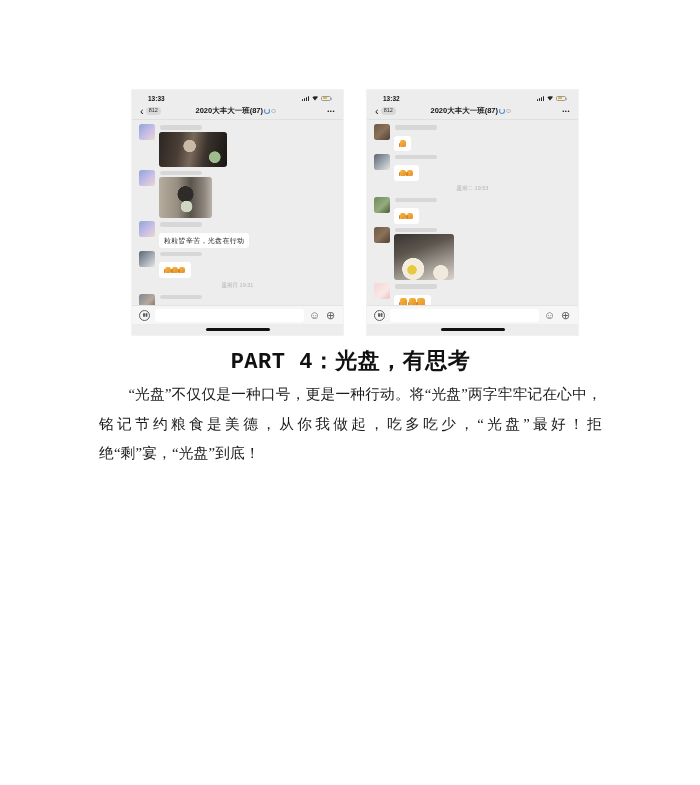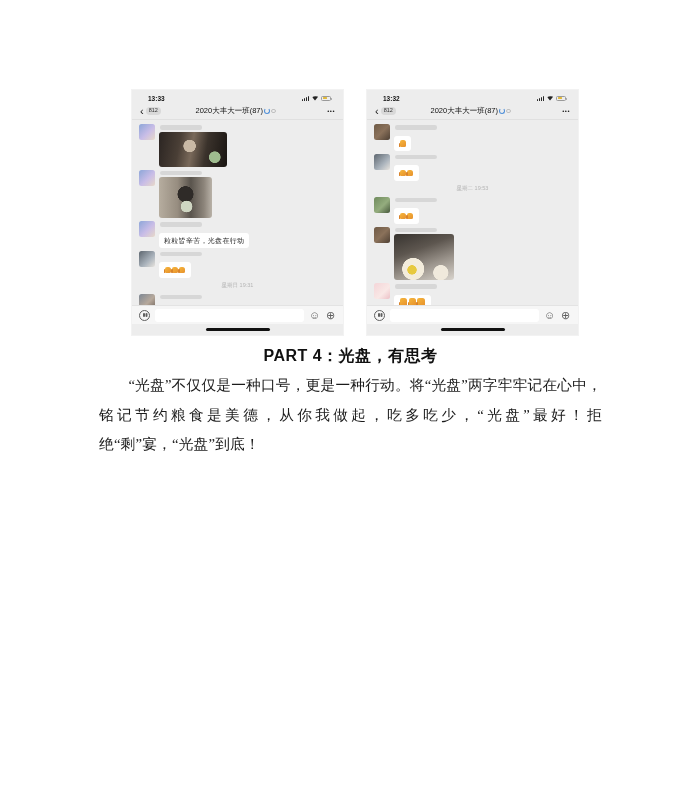--- a/index.html
+++ b/index.html
@@ -17,21 +17,21 @@
   .sig i { display:block; width:1.2px; background:#222; border-radius:0.5px; }
   .sig i:nth-child(1){height:2px;} .sig i:nth-child(2){height:3px;} .sig i:nth-child(3){height:4px;} .sig i:nth-child(4){height:5px;}
   .wifi { width:7px; height:5px; background:#222; clip-path:polygon(50% 100%, 0 15%, 100% 15%); border-radius:50% 50% 0 0; }
   .batt { width:10px; height:5px; border:1px solid #9a9a9a; border-radius:1.5px; position:relative; }
   .batt::before { content:''; position:absolute; left:0.5px; top:0.5px; bottom:0.5px; width:62%; background:#e0b83a; border-radius:0.5px; }
   .batt::after { content:''; position:absolute; right:-2px; top:1px; width:1.2px; height:2px; background:#9a9a9a; border-radius:0 1px 1px 0; }
 
   .nav-bar { height:17px; display:flex; align-items:center; padding:0 8px; border-bottom:1px solid #e0e0e0; position:relative; }
   .back { font-size:11px; color:#1a1a1a; line-height:10px; margin-right:2px; }
   .badge { background:#d9d9d9; color:#333; font-size:5.5px; padding:1px 3px; border-radius:5px; line-height:1; }
-  .nav-title { position:absolute; left:0; right:4px; text-align:center; font-size:7.5px; color:#111; font-weight:400; pointer-events:none; }
+  .nav-title { position:absolute; left:0; right:4px; text-align:center; font-size:7.5px; color:#111; font-weight:700; pointer-events:none; }
   .sync-icon { display:inline-block; width:6px; height:6px; border:1.3px solid #4f8fd8; border-radius:50%; border-top-color:transparent; vertical-align:-1px; margin-left:1px; }
   .mute-icon { display:inline-block; width:4.5px; height:4.5px; border:1px solid #c0c0c0; border-radius:50%; vertical-align:0px; margin-left:1px; }
   .menu-dots { margin-left:auto; font-size:6px; color:#222; letter-spacing:0.5px; }
 
   .chat { flex:1; padding:4px 7px 2px 7px; overflow:hidden; }
   .msg-row { display:flex; align-items:flex-start; margin-bottom:3px; }
   .avatar { width:16px; height:16px; border-radius:2.5px; flex:0 0 auto; }
   .msg-body { margin-left:4px; max-width:150px; }
   .name-blur { width:42px; height:4.5px; background:#d7d7d7; border-radius:2px; filter:blur(0.7px); margin:1px 0 2px 1px; }
   .bubble { display:inline-block; background:#ffffff; border-radius:3px; padding:3px 5px; font-size:7px; color:#1c1c1c; line-height:1.35; letter-spacing:0.3px; }
@@ -68,21 +68,21 @@
   .cicon.glyph { border:none; font-size:11px; line-height:11px; }
   .voice { position:relative; }
   .voice::before { content:''; position:absolute; left:3px; top:2.5px; width:1.5px; height:4px; background:#5f5f5f; border-radius:1px; box-shadow:2.5px 0 0 0 #5f5f5f; }
   .text-field { flex:1; height:13px; background:#ffffff; border-radius:3px; }
   .home-zone { height:11px; display:flex; align-items:center; justify-content:center; }
   .home-bar { width:64px; height:3.5px; background:#111; border-radius:2px; }
 
   
   .doc-text { position:absolute; top:341px; left:99px; width:503px; font-family:"Liberation Serif","DejaVu Serif",serif; color:#1b1b1b; }
   .doc-text p { font-size:14.7px; line-height:29.5px; text-align:justify; text-indent:2em; letter-spacing:0.2px; }
-  .part-heading { text-align:center; font-size:16px; font-weight:bold; color:#111; margin:5px 0 4px 0; font-family:Liberation Sans, sans-serif; letter-spacing:0.5px; }
+  .part-heading { text-align:center; font-size:22px; font-weight:bold; color:#111; margin:5px 0 4px 0; font-family:Liberation Mono, monospace; letter-spacing:0.5px; }
 </style>
 </head>
 <body>
 
 <div class="page">
 
   <div class="phones-row">
 
     <div class="phone">
       <div class="status-bar">

